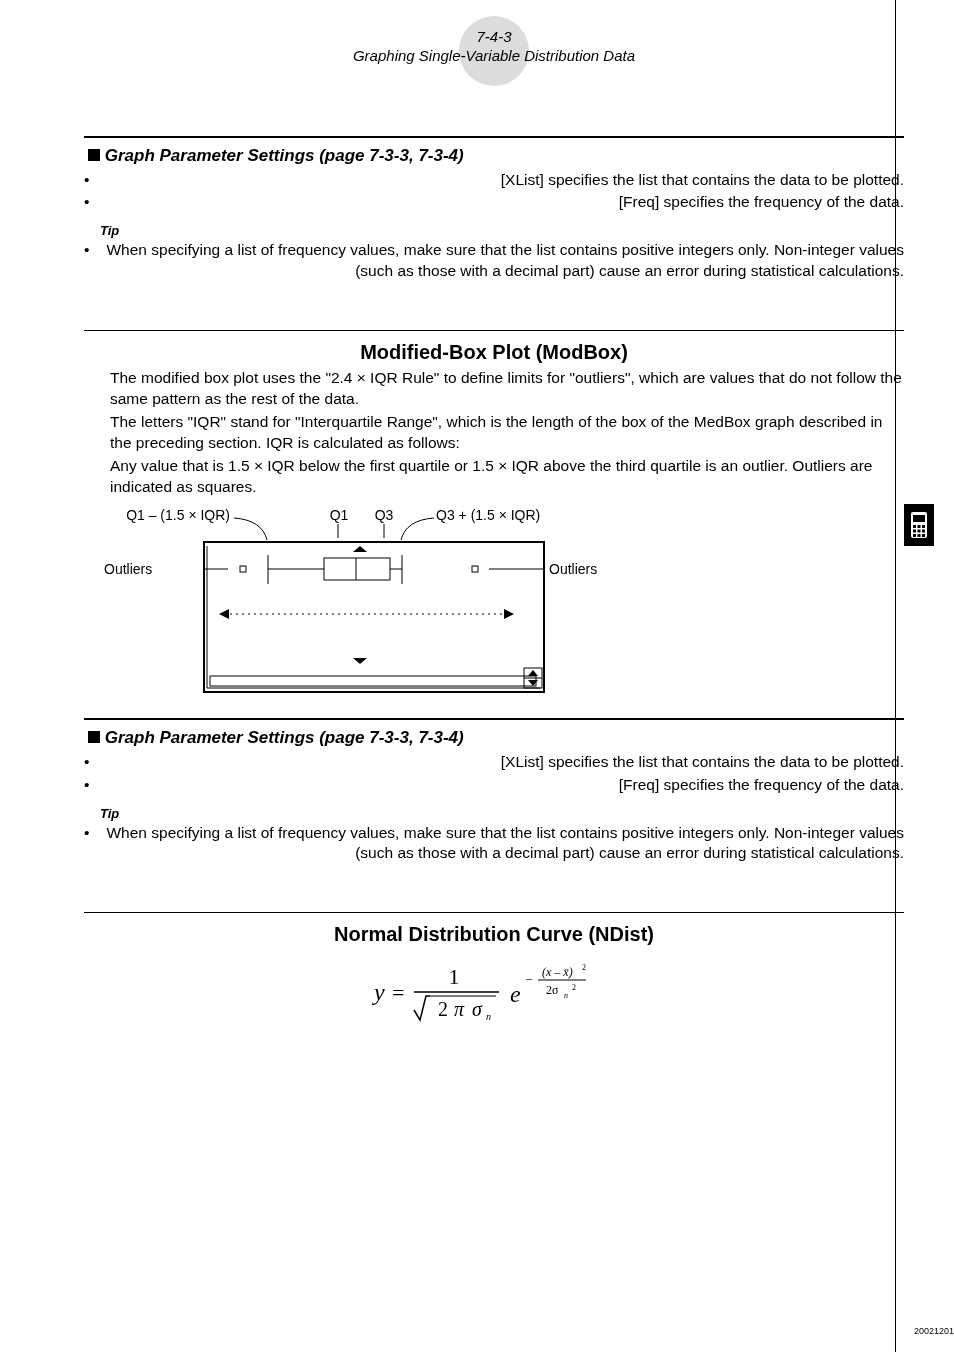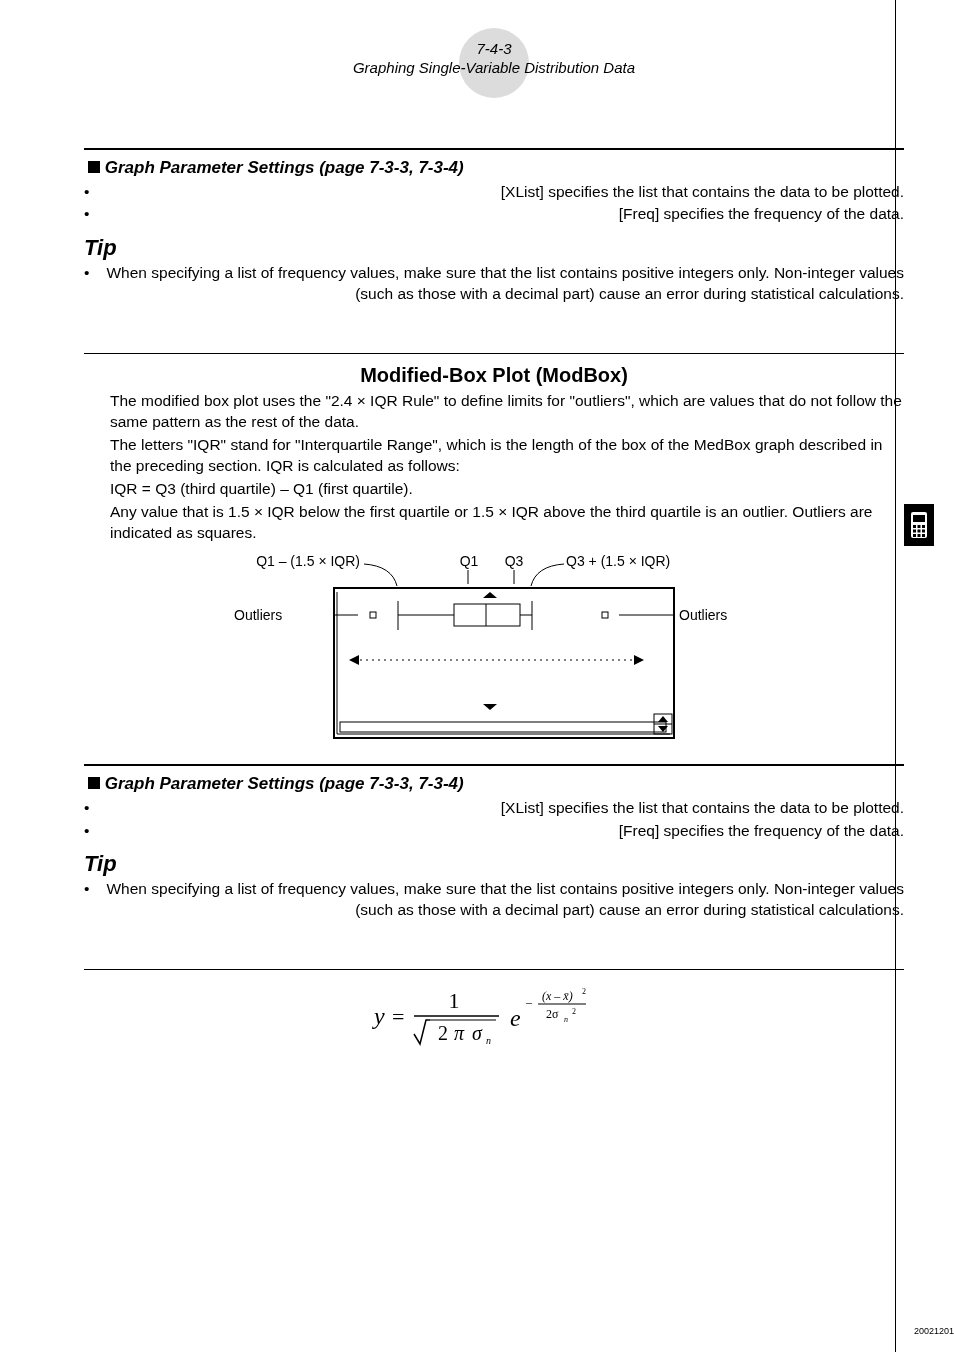--- a/index.html
+++ b/index.html
@@ -1,32 +1,32 @@
 <!DOCTYPE html>
 <html><head>
 <meta charset="utf-8">
 <style>
 body { margin: 0; font-family: Arial, Helvetica, sans-serif; background: #fff; }
-.page { width: 954px; height: 1352px; position: relative; box-sizing: border-box; padding: 40px 50px 0 84px; }
+.page { width: 954px; height: 1352px; position: relative; box-sizing: border-box; padding: 28px 50px 0 84px; }
 .right-rule { position: absolute; right: 58px; top: 0; bottom: 0; width: 1px; background: #000; }
 .right-badge { position: absolute; right: 20px; top: 504px; width: 26px; height: 38px; border: 2px solid #000; background: #000; display: flex; align-items: center; justify-content: center; }
 .right-badge svg { width: 18px; height: 28px; }
 .hdr { text-align: center; font-style: italic; font-size: 15px; line-height: 1.25; position: relative; }
 .hdr-circle { position: absolute; left: 50%; top: -12px; transform: translateX(-50%); width: 70px; height: 70px; border-radius: 50%; background: #dcdcdc; z-index: -1; }
 .c1 { display: inline-block; }
 .c2 { display: inline-block; }
 .hr-heavy { height: 2px; background: #000; margin: 70px 0 8px 0; }
 .hr-thin { height: 1px; background: #000; margin: 24px 0 8px 0; }
 .sec-h { font-weight: bold; font-size: 17px; margin: 6px 0 4px 0; font-style: italic; }
 .sub-h { font-weight: bold; font-size: 20px; margin: 10px 0 4px 0; text-align: center; }
 .bul { padding-left: 14px; font-size: 15.5px; line-height: 1.35; margin: 2px 0; position: relative; text-align: right; }
 .bul::before { content: "•"; position: absolute; left: 0; top: 0; }
-.tip { font-style: italic; font-weight: bold; font-size: 22px; margin: 10px 0 2px 0; }
+.tip { font-style: italic; font-weight: bold; font-size: 13px; margin: 10px 0 2px 16px; }
 .para { font-size: 15.5px; line-height: 1.35; margin: 2px 0 2px 26px; }
-.diagram { text-align: center; margin: 8px 0 0 0; }
+.diagram { margin: 8px 0 0 0; }
 .sq { display:inline-block; margin:0 0 0 4px;}
 .formula { text-align: center; margin-top: 12px; }
 .footer { position: absolute; bottom: 16px; left: 0; right: 0; text-align: right; font-size: 9px; }
 </style>
 </head>
 <body>
 
 <div class="page">
   <div class="right-rule"></div>
   <div class="right-badge">
@@ -66,21 +66,20 @@
   </div>
   <div class="bul">[XList] specifies the list that contains the data to be plotted.</div>
   <div class="bul">[Freq] specifies the frequency of the data.</div>
   <div class="tip">Tip</div>
   <div class="bul" style="margin-left:0;">When specifying a list of frequency values, make sure that the list contains positive integers only. Non-integer values (such as those with a decimal part) cause an error during statistical calculations.</div>
 
   <div class="hr-thin" style="margin-top:48px;"></div>
   <div class="sub-h">Modified-Box Plot (ModBox)</div>
   <div class="para">The modified box plot uses the "2.4 × IQR Rule" to define limits for "outliers", which are values that do not follow the same pattern as the rest of the data.</div>
   <div class="para">The letters "IQR" stand for "Interquartile Range", which is the length of the box of the MedBox graph described in the preceding section. IQR is calculated as follows:</div>
-  <div class="para">IQR = Q3 (third quartile) – Q1 (first quartile).</div>
   <div class="para">Any value that is 1.5 × IQR below the first quartile or 1.5 × IQR above the third quartile is an outlier. Outliers are indicated as squares.</div>
 
   <div class="diagram">
     <svg width="560" height="196" viewBox="0 0 560 196">
       <text x="146" y="14" font-size="14" text-anchor="end">Q1 – (1.5 × IQR)</text>
       <text x="255" y="14" font-size="14" text-anchor="middle">Q1</text>
       <text x="300" y="14" font-size="14" text-anchor="middle">Q3</text>
       <text x="352" y="14" font-size="14" text-anchor="start">Q3 + (1.5 × IQR)</text>
       <path d="M150 12 q28 2 33 22" stroke="#000" fill="none"></path>
       <path d="M254 18 l0 14" stroke="#000"></path>
@@ -131,20 +130,21 @@
         </svg>
     </span>
     <span>Graph Parameter Settings (page 7-3-3, 7-3-4)</span>
   </div>
   <div class="bul">[XList] specifies the list that contains the data to be plotted.</div>
   <div class="bul">[Freq] specifies the frequency of the data.</div>
   <div class="tip">Tip</div>
   <div class="bul" style="margin-left:0;">When specifying a list of frequency values, make sure that the list contains positive integers only. Non-integer values (such as those with a decimal part) cause an error during statistical calculations.</div>
 
   <div class="hr-thin" style="margin-top:48px;"></div>
+  <div class="sub-h">Normal Distribution Curve (NDist)</div>
 
   <div class="formula">
     <svg width="260" height="70" viewBox="0 0 260 70">
       <text x="10" y="42" font-size="24" font-style="italic" font-family="Georgia,serif">y</text>
       <text x="28" y="42" font-size="22" font-family="Georgia,serif">=</text>
       <text x="90" y="26" font-size="22" text-anchor="middle" font-family="Georgia,serif">1</text>
       <line x1="50" y1="34" x2="135" y2="34" stroke="#000" stroke-width="1.5"></line>
       <path d="M50 52 l6 10 l6 -24 l4 0 l0 0" stroke="#000" fill="none" stroke-width="1.5"></path>
       <line x1="66" y1="38" x2="132" y2="38" stroke="#000" stroke-width="1.2"></line>
       <text x="74" y="58" font-size="20" font-family="Georgia,serif">2</text>

